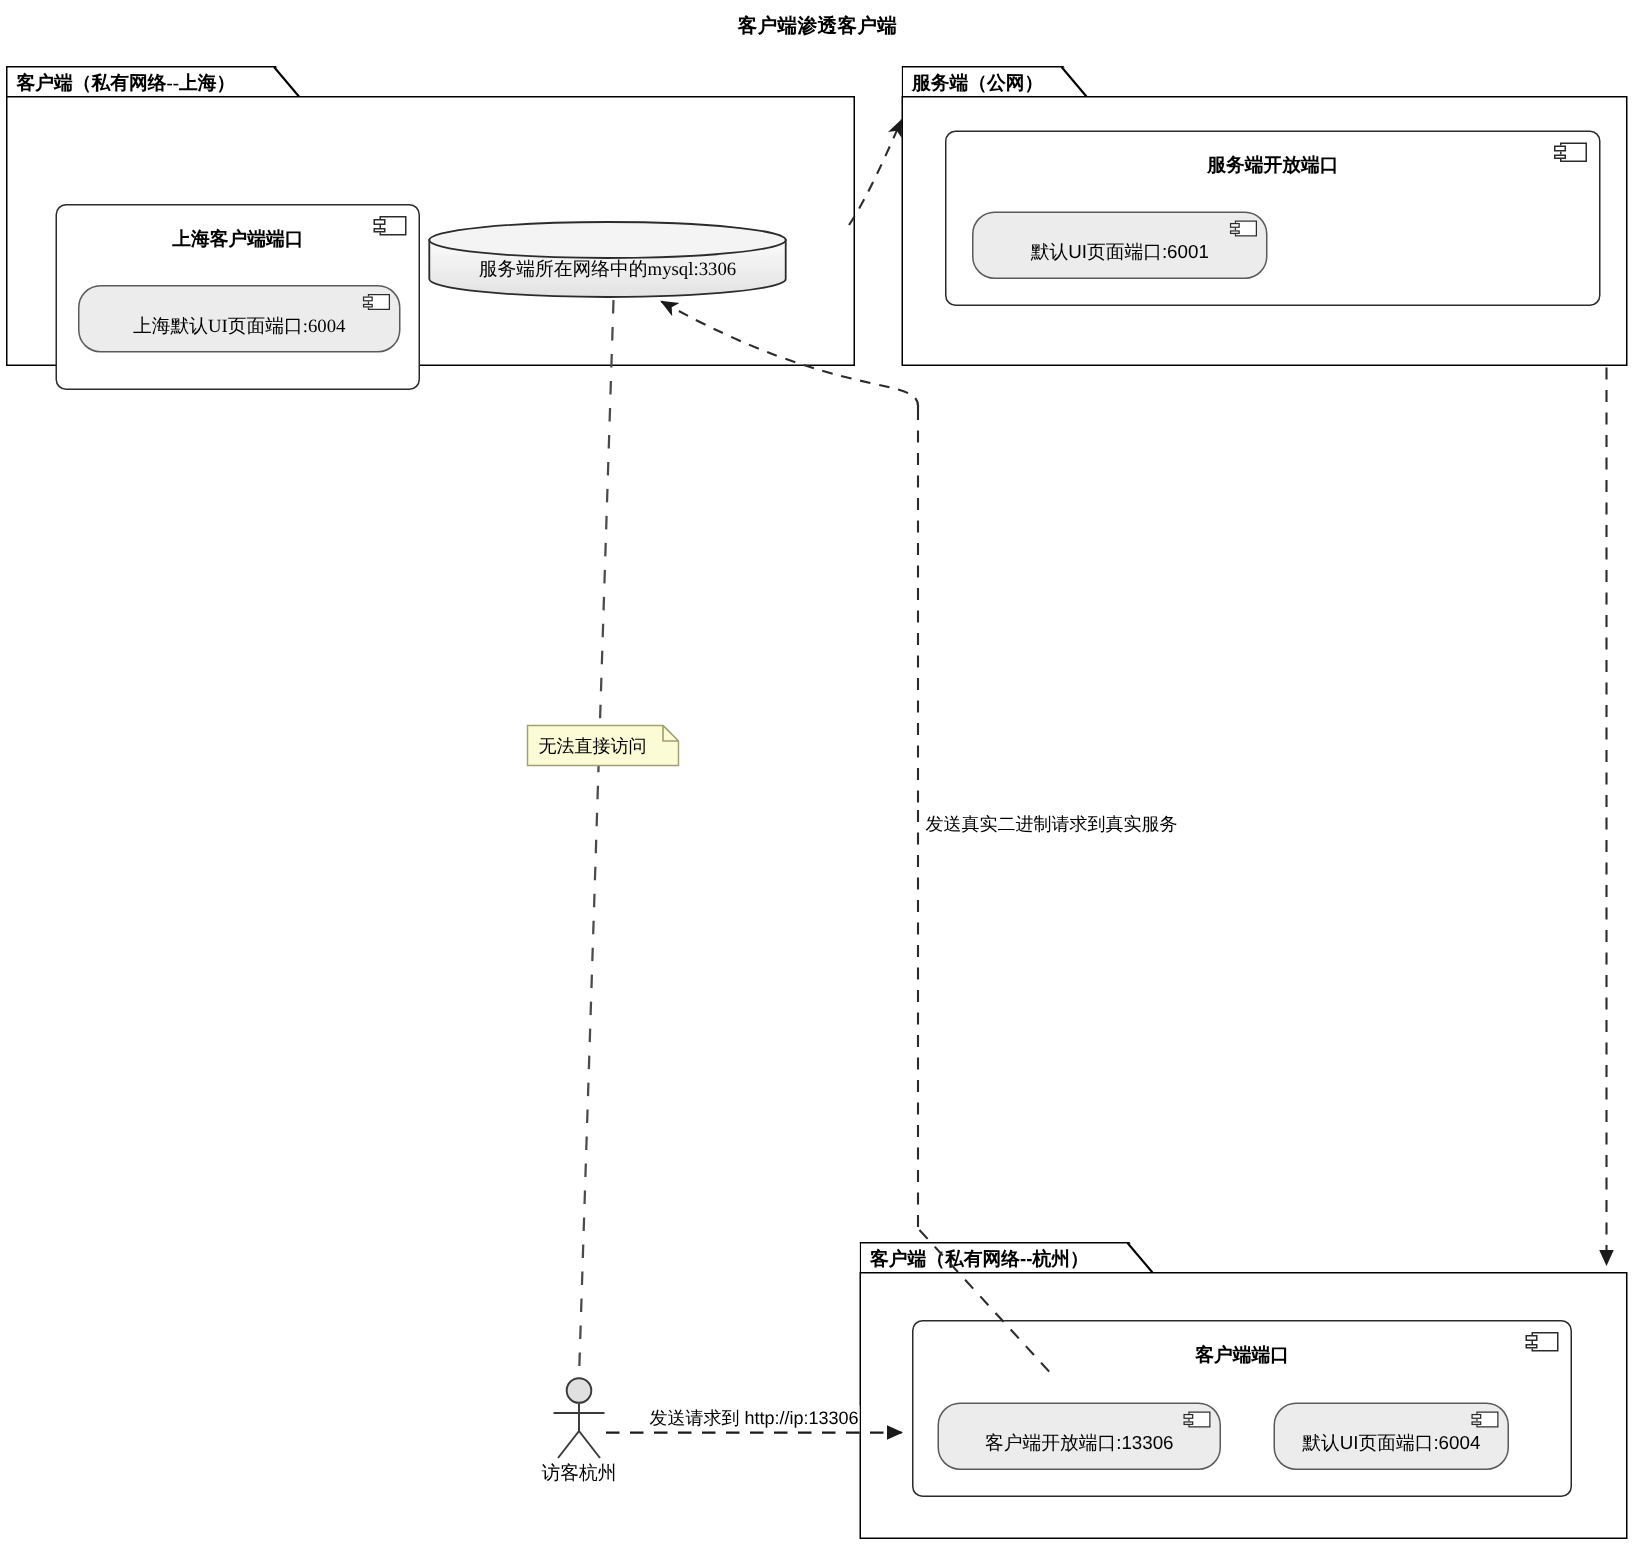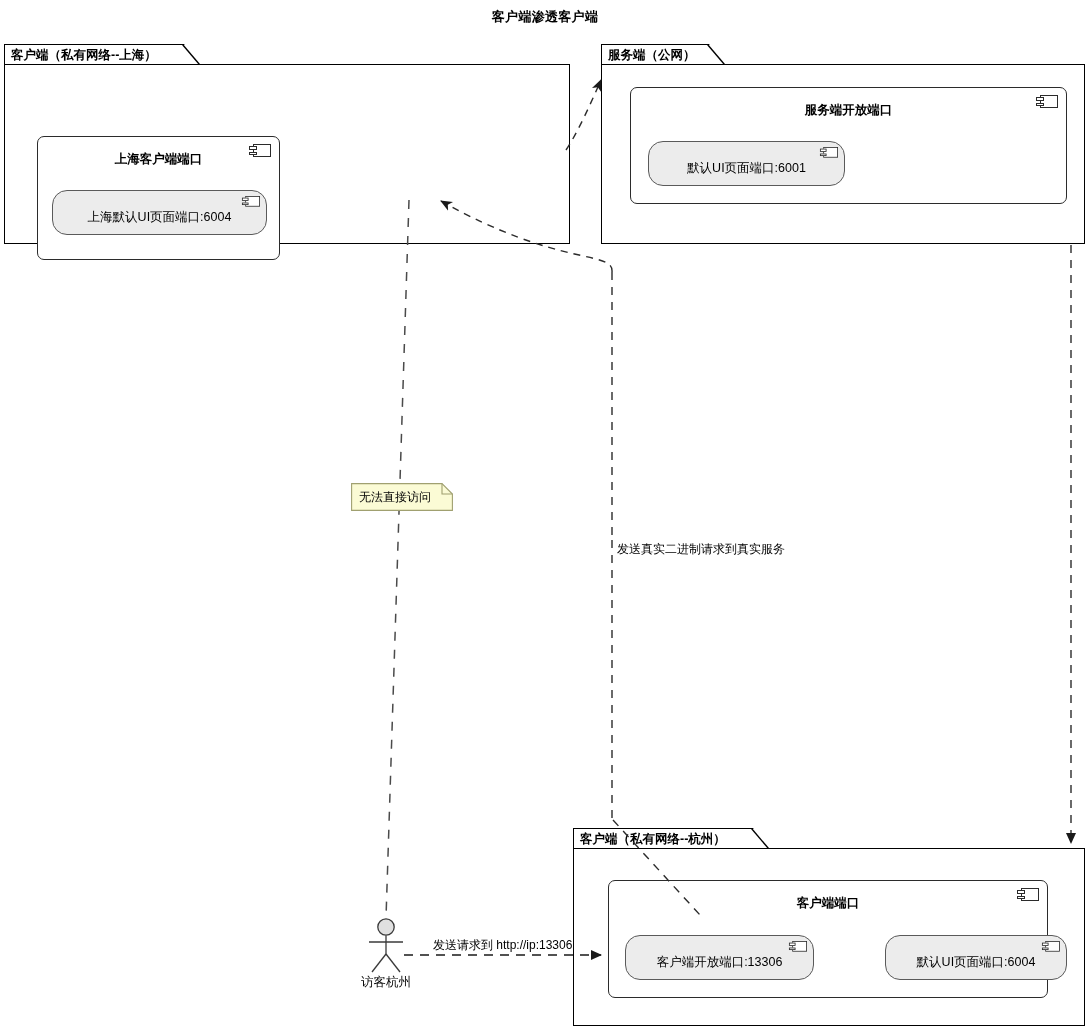--- a/index.html
+++ b/index.html
@@ -97,21 +97,21 @@
   }
   .edge-label.no-bg{background:transparent;}
 </style>
 </head>
 <body>
 
 <div id="canvas">
 
   <div class="diagram-title">客户端渗透客户端</div>
 
-  <div class="package" style="left:4px; top:44px; width:566px; height:200px;">
+  <div class="package" style="left:4px; top:44px; width:566px; height:200px;font-family:Liberation Serif, serif;">
     <div class="pkg-tab" style="width:196px;">
       <span>客户端（私有网络--上海）</span>
     </div>
     <svg class="pkg-tab-slash" style="left:178px;" viewBox="0 0 18 21">
       <path d="M0.7,0.7 L17.3,20.3" stroke="#000" stroke-width="1.4" fill="none"></path>
     </svg>
     <div class="pkg-body" style="top:20px; width:566px; height:180px;"></div>
 
     <div class="component" style="left:33px; top:92px; width:243px; height:124px;">
       <div class="comp-title">上海客户端端口</div>
@@ -124,20 +124,33 @@
       <div class="port" style="left:14px; top:53px; width:215px; height:45px;">
         <div class="port-label">上海默认UI页面端口:6004</div>
         <div class="comp-icon" style="right:6px; top:5px; transform:scale(.82); transform-origin:right top;">
           <div class="ci-body"></div>
             <div class="ci-tab t1"></div>
             <div class="ci-tab t2"></div>
         </div>
       </div>
     </div>
 
+    <div class="database" style="left:281px; top:103px; width:240px; height:52px;">
+      <svg viewBox="0 0 240 52" style="position:absolute;left:0;top:0;width:240px;height:52px;">
+        <defs>
+          <linearGradient id="dbgrad" x1="0" y1="0" x2="0" y2="1">
+            <stop offset="0%" stop-color="#FBFBFB"></stop>
+            <stop offset="100%" stop-color="#E2E2E2"></stop>
+          </linearGradient>
+        </defs>
+        <path d="M1.2,13 L1.2,39 A 118.8 12 0 0 0 238.8 39 L238.8,13 Z" fill="url(#dbgrad)" stroke="#2b2b2b" stroke-width="1.2"></path>
+        <ellipse cx="120" cy="13" rx="118.8" ry="12" fill="#F4F4F4" stroke="#2b2b2b" stroke-width="1.2"></ellipse>
+      </svg>
+      <div class="db-label">服务端所在网络中的mysql:3306</div>
+    </div>
   </div>
 
   <div class="package" style="left:601px; top:44px; width:484px; height:200px;">
     <div class="pkg-tab" style="width:124px;">
       <span>服务端（公网）</span>
     </div>
     <svg class="pkg-tab-slash" style="left:106px;" viewBox="0 0 18 21">
       <path d="M0.7,0.7 L17.3,20.3" stroke="#000" stroke-width="1.4" fill="none"></path>
     </svg>
     <div class="pkg-body" style="top:20px; width:484px; height:180px;"></div>
@@ -181,21 +194,21 @@
 
       <div class="port" style="left:16px; top:54px; width:189px; height:45px;">
         <div class="port-label">客户端开放端口:13306</div>
         <div class="comp-icon" style="right:6px; top:5px; transform:scale(.82); transform-origin:right top;">
           <div class="ci-body"></div>
             <div class="ci-tab t1"></div>
             <div class="ci-tab t2"></div>
         </div>
       </div>
 
-      <div class="port" style="left:240px; top:54px; width:182px; height:45px;margin-left:36px;">
+      <div class="port" style="left:240px; top:54px; width:157px; height:45px;">
         <div class="port-label">默认UI页面端口:6004</div>
         <div class="comp-icon" style="right:6px; top:5px; transform:scale(.82); transform-origin:right top;">
           <div class="ci-body"></div>
             <div class="ci-tab t1"></div>
             <div class="ci-tab t2"></div>
         </div>
       </div>
     </div>
   </div>
 

